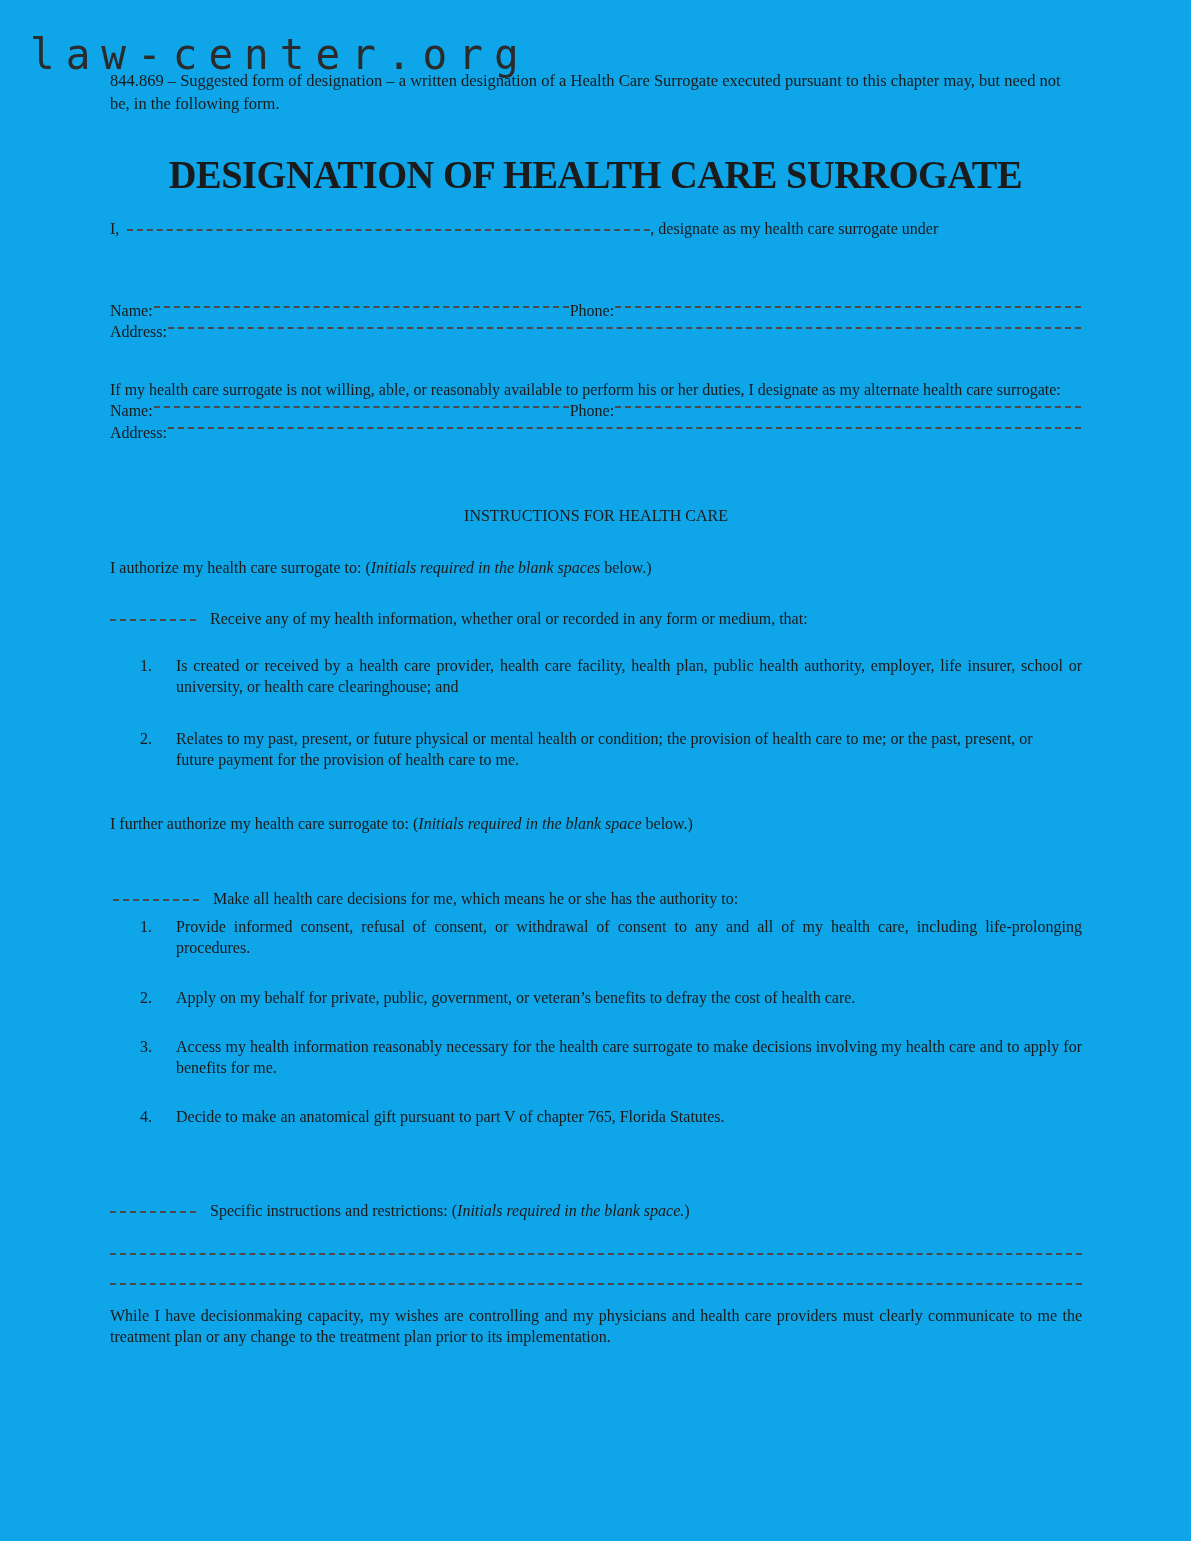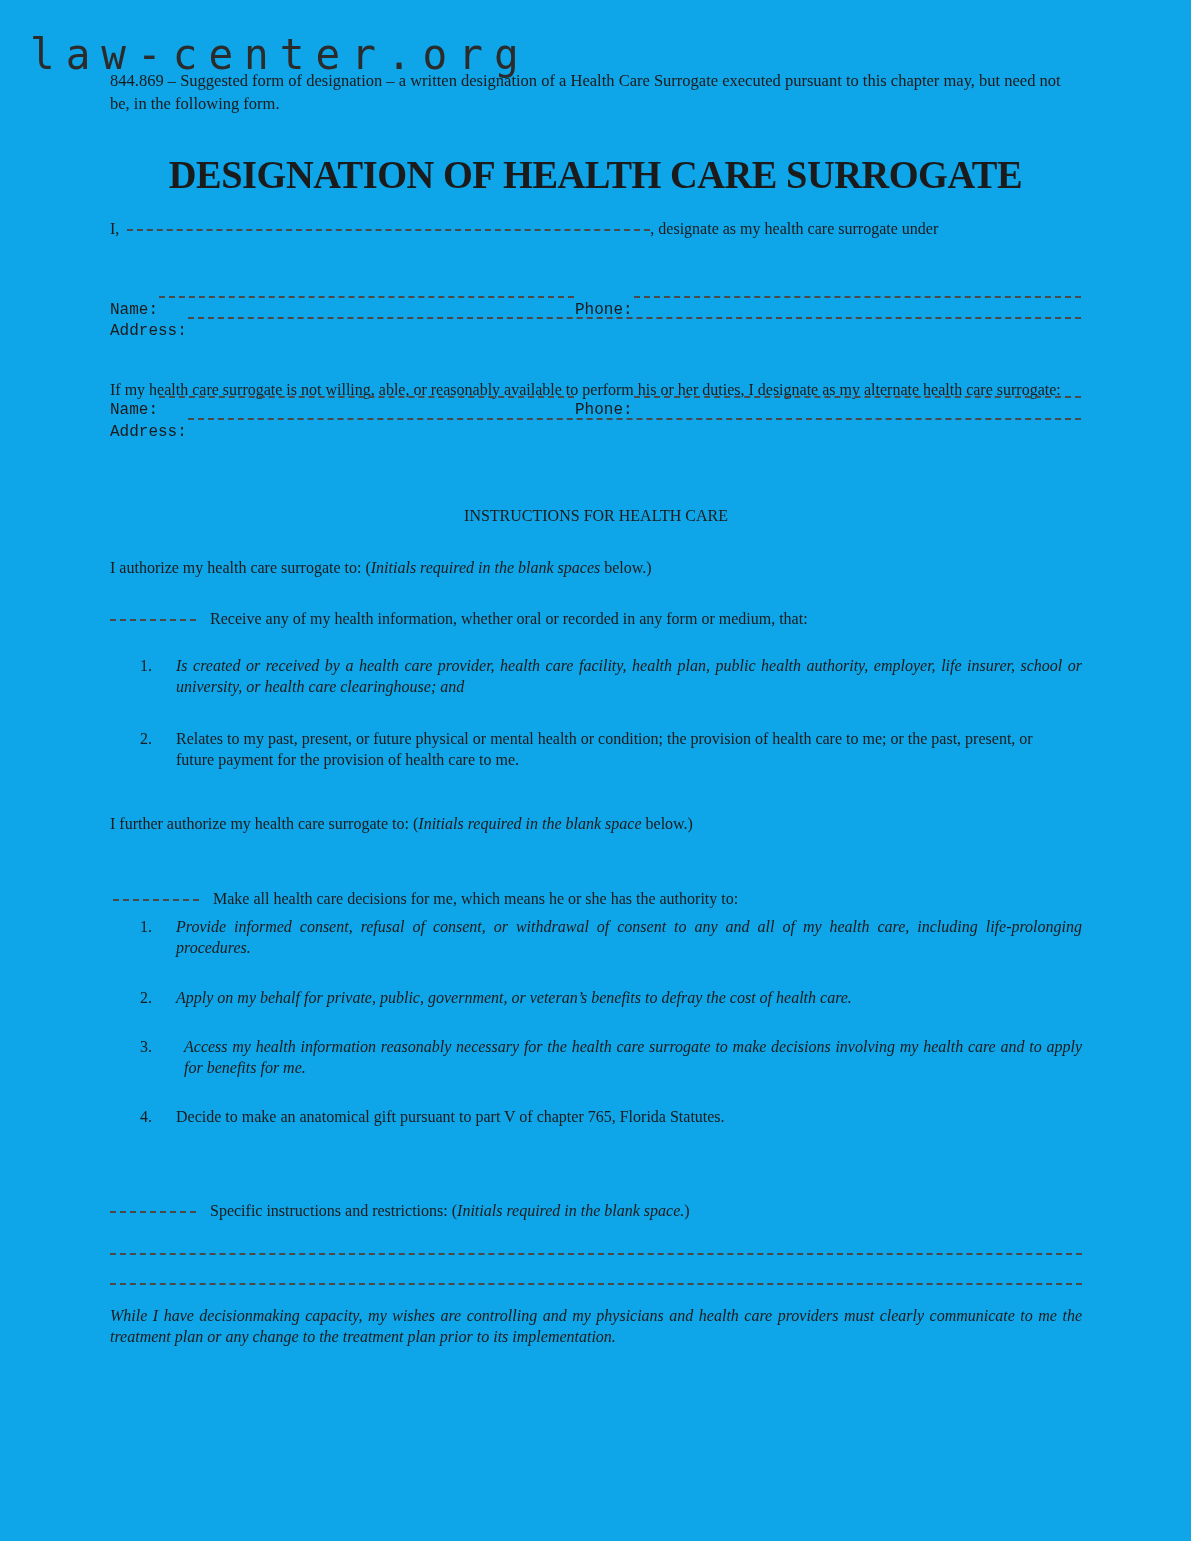--- a/index.html
+++ b/index.html
@@ -67,21 +67,21 @@
 
   .body-block {
     position: absolute;
     left: 110px;
     width: 972px;
     font-size: 16px;
     line-height: 1.33;
     z-index: 2;
   }
 
-  .just { text-align: justify; text-justify: inter-word; font-style: italic; }
+  .just { text-align: justify; text-justify: inter-word; }
   .center { text-align: center; }
 
   .ital { font-style: italic; }
 
   
   .blank {
     display: inline-block;
     border-bottom: 2px dashed #4a4a4a;
     vertical-align: 3px;
     height: 0;
@@ -98,23 +98,22 @@
     position: absolute;
     left: 110px;
     width: 972px;
     border-top: 2px dashed #4a4a4a;
     height: 0;
     z-index: 2;
   }
 
   .row {
     display: flex;
-    align-items: flex-start;
+    align-items: center;
     white-space: nowrap;
-    font-family: Liberation Mono, monospace;
   }
   .row .lbl { flex: 0 0 auto; }
   .row .fill {
     flex: 1 1 auto;
     border-bottom: 2px dashed #4a4a4a;
     height: 0;
     position: relative;
     top: -4px;
     margin: 0 1px;
   }
@@ -218,21 +217,21 @@
       <li style="margin-bottom:28px;">
         <span class="num">1.</span>
         <span class="just" style="display:block;">Provide informed consent, refusal of consent, or withdrawal of consent to any and all of my health care, including life-prolonging procedures.</span>
       </li>
       <li style="margin-bottom:28px;">
         <span class="num">2.</span>
         <span class="just" style="display:block;">Apply on my behalf for private, public, government, or veteran’s benefits to defray the cost of health care.</span>
       </li>
       <li style="margin-bottom:28px;">
         <span class="num">3.</span>
-        <span class="just" style="display:block;margin-left:8px;">Access my health information reasonably necessary for the health care surrogate to make decisions involving my health care and to apply for benefits for me.</span>
+        <span class="just" style="display:block;">Access my health information reasonably necessary for the health care surrogate to make decisions involving my health care and to apply for benefits for me.</span>
       </li>
       <li>
         <span class="num">4.</span>
         <span style="display:block;">Decide to make an anatomical gift pursuant to part V of chapter 765, Florida Statutes.</span>
       </li>
     </ol>
   </div>
 
   <div class="body-block" style="top:1200px;">
     <span class="blank-initials"></span>

